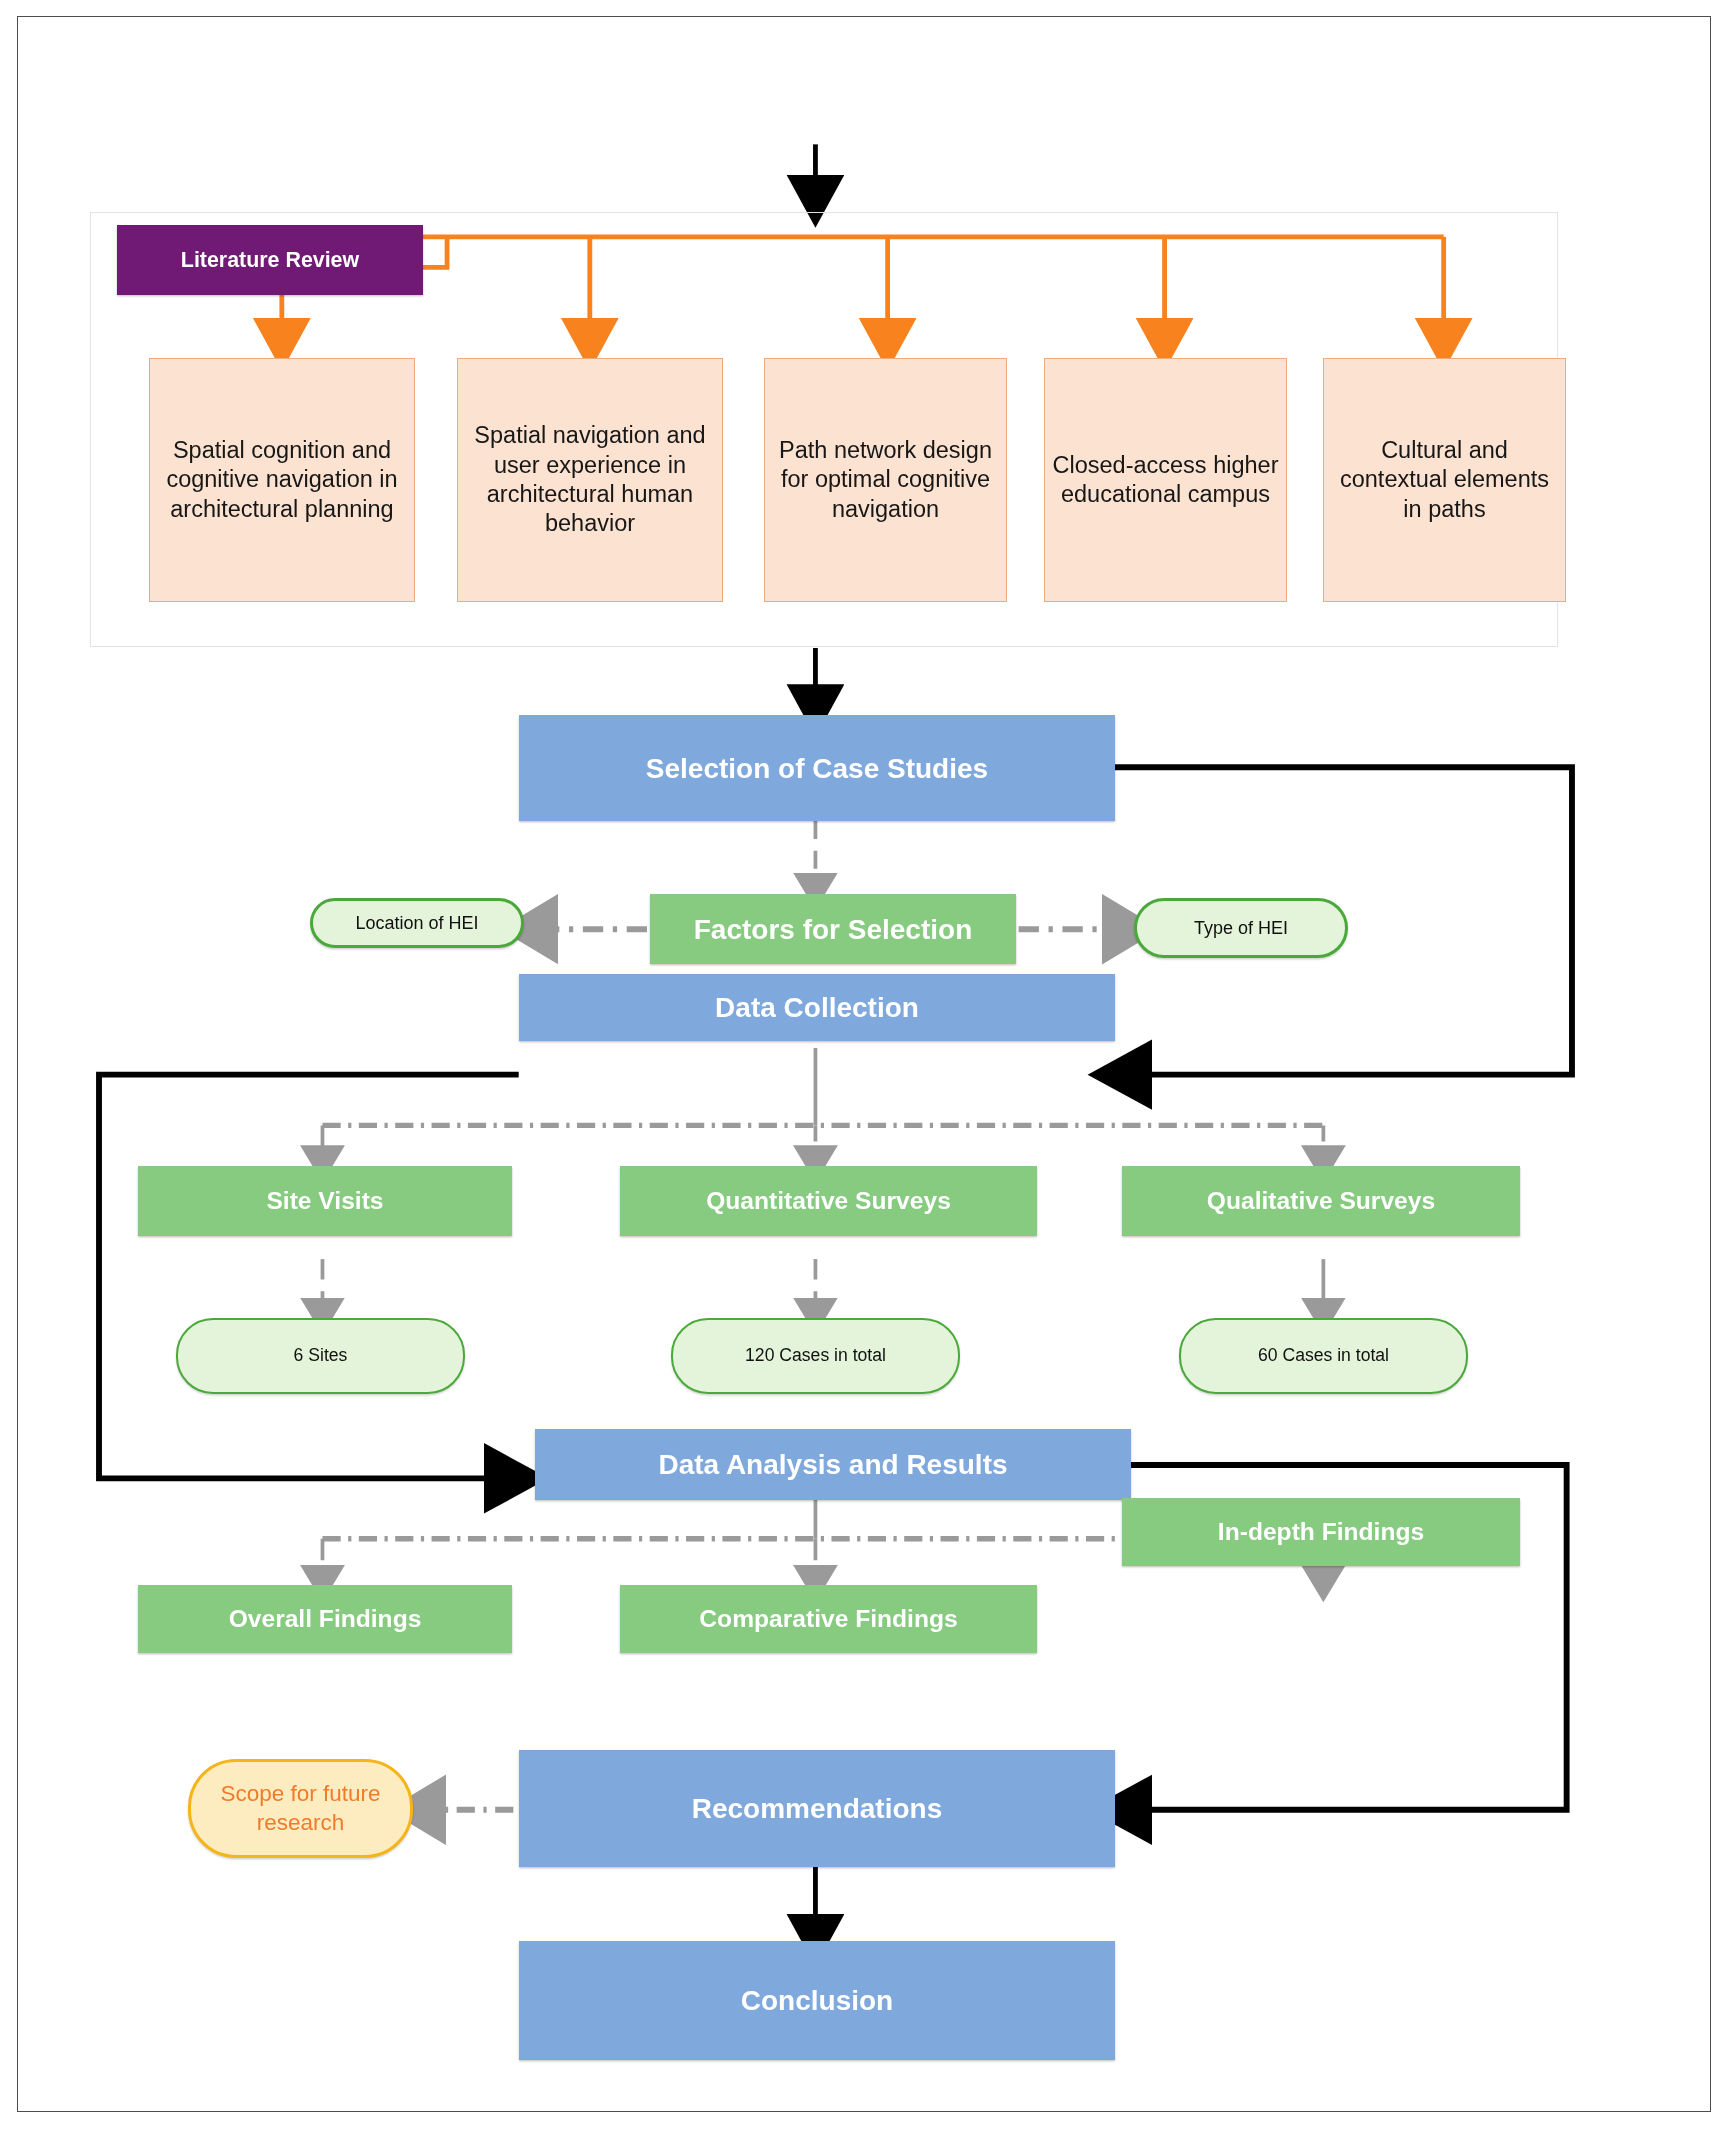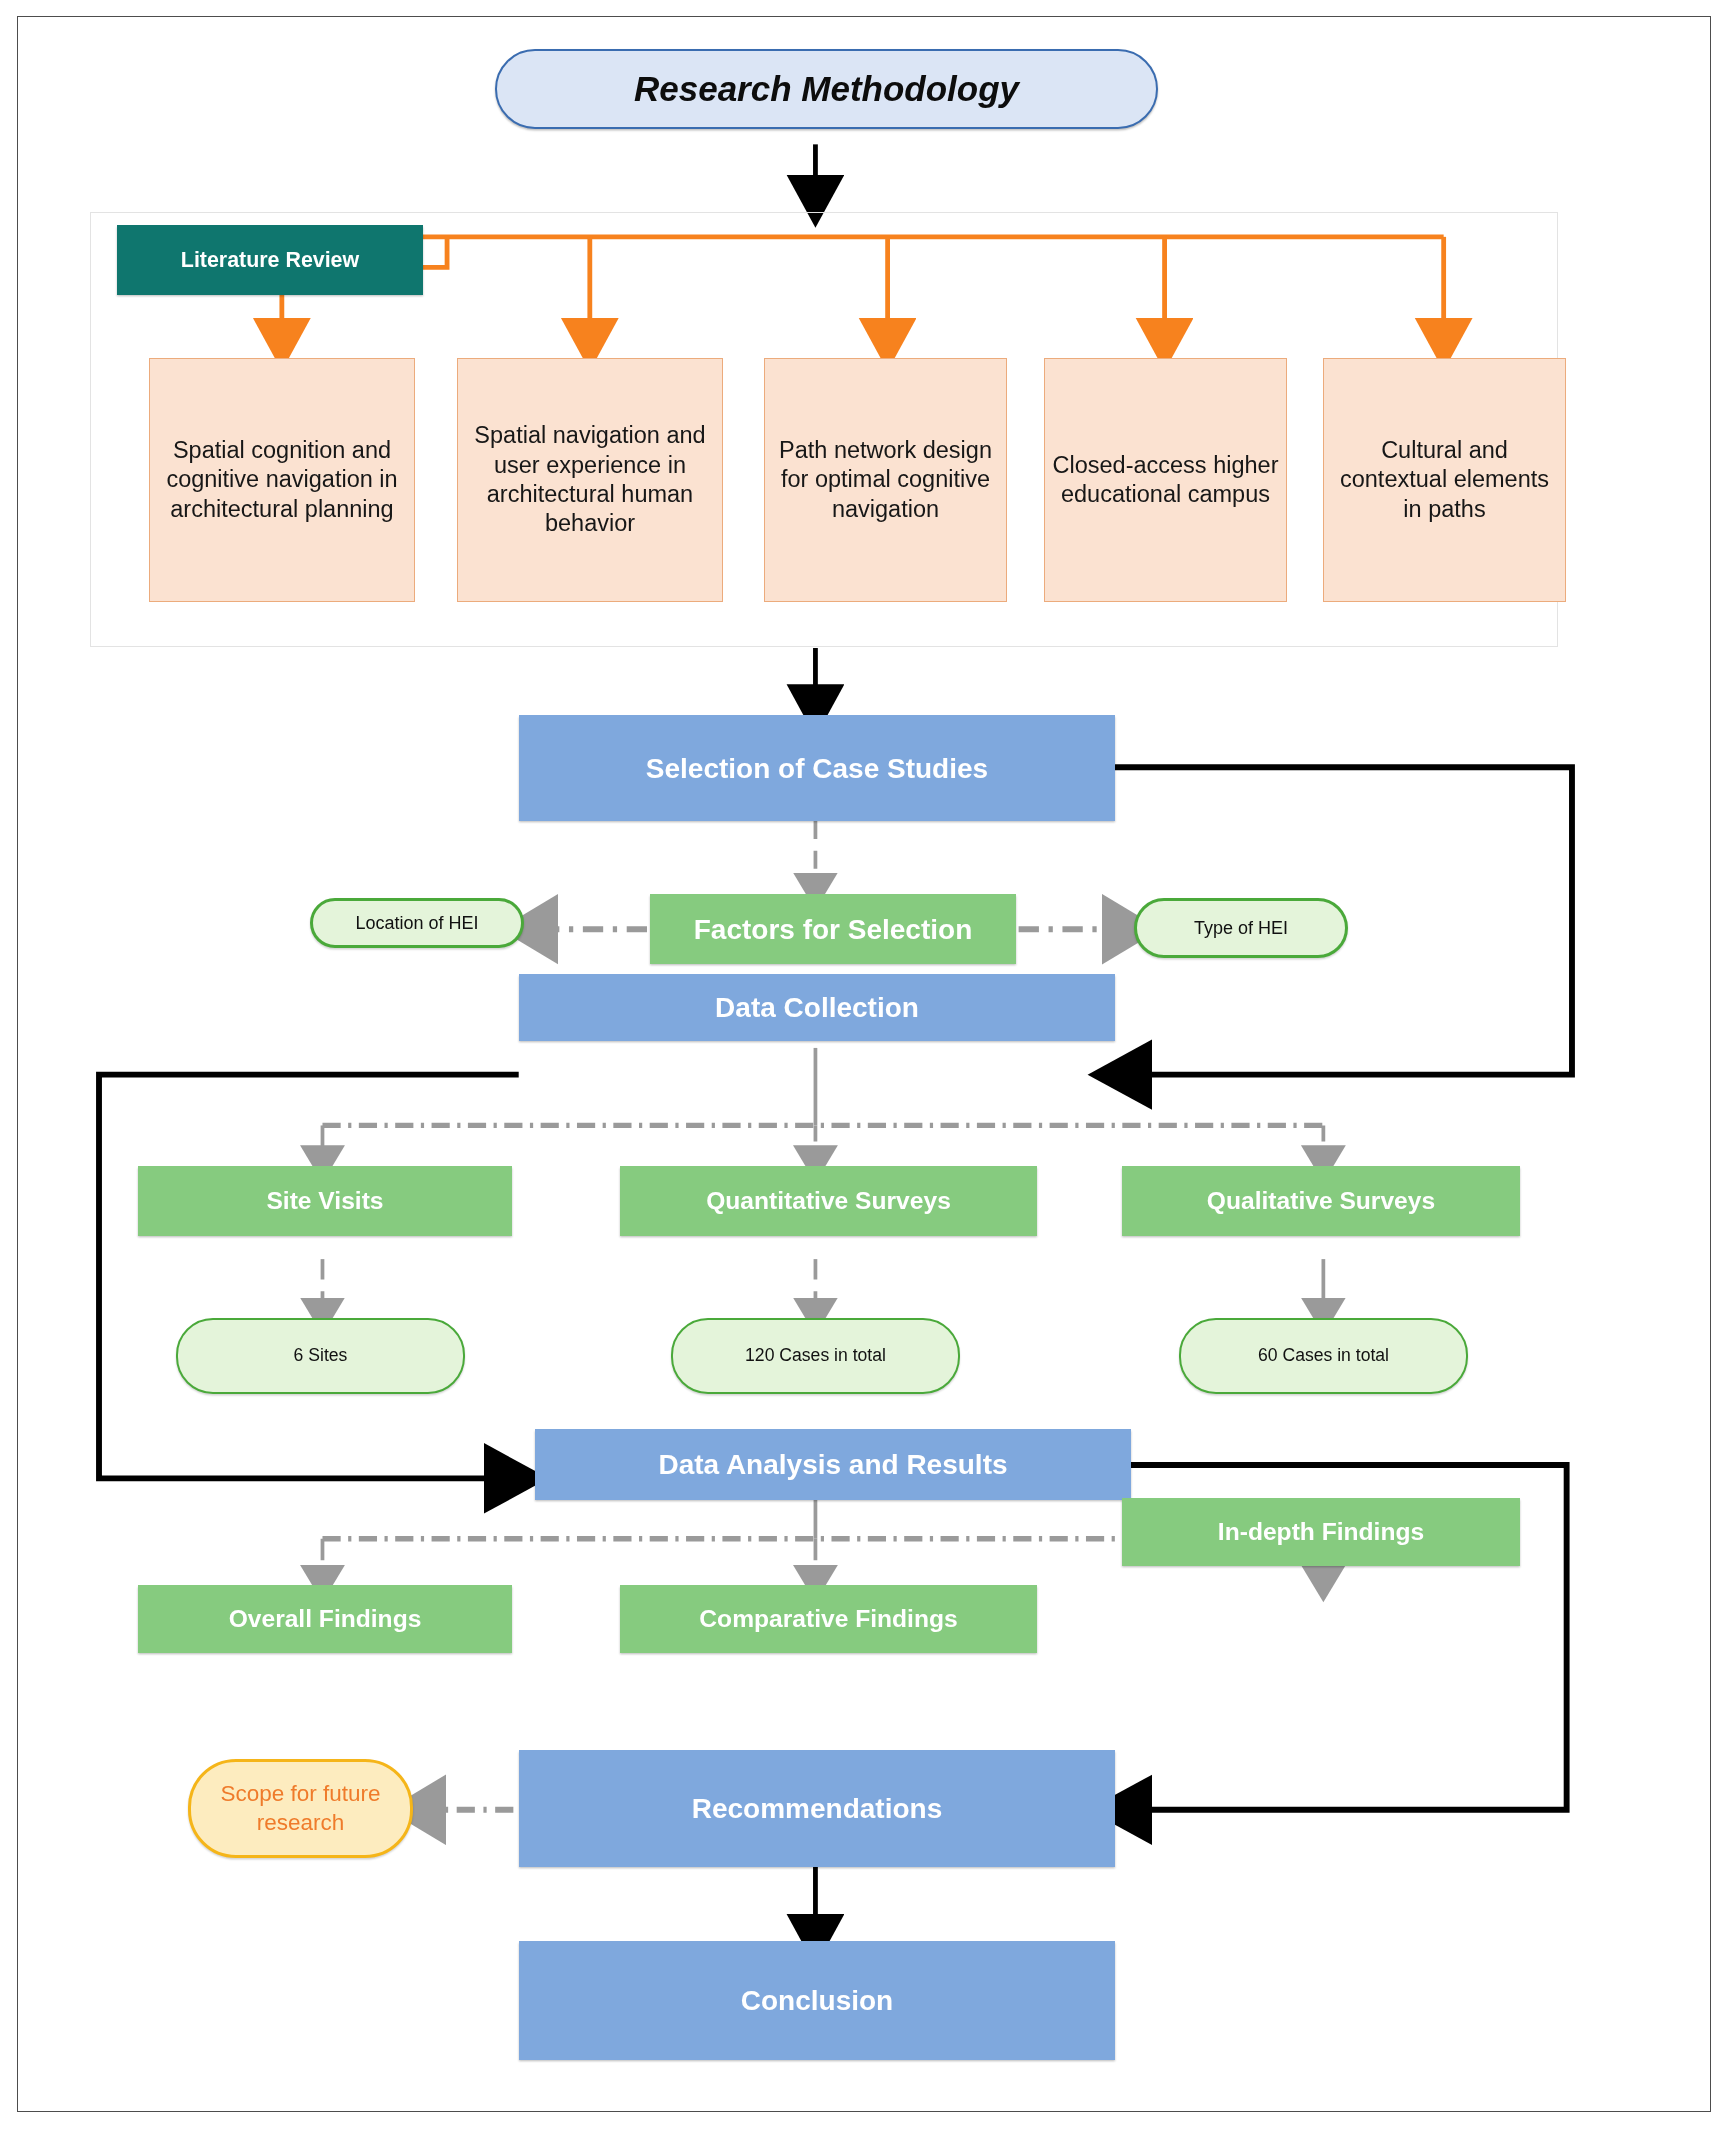--- a/index.html
+++ b/index.html
@@ -29,21 +29,21 @@
   }
   .title-node{
     border-radius:64px;
     background:#dbe5f5;
     border:2.7px solid #3a6cb0;
     font-weight:bold;font-style:italic;
     font-size:35px;color:#0d0d0d;
     box-shadow:0 1.6px 2.1px rgba(0,0,0,.25);
   }
   .litrev-node{
-    background:#0f766e;
+    background:#701a75;
     color:#ffffff;font-weight:bold;font-size:21.4px;
     box-shadow:0 1.6px 2.1px rgba(0,0,0,.25);
   }
   .lit-box{
     background:#fbe2d1;
     border:1.1px solid #ecab7c;
     color:#171717;font-size:23.5px;font-weight:400;
     padding:4.3px 5.3px;
   }
   .blue-node{
@@ -135,23 +135,20 @@
     <path d="M1525,2878 L1525,2955" stroke="#9a9a9a" stroke-width="7" fill="none" stroke-dasharray="40 22" marker-end="url(#arrowGray)"></path>
     <path d="M2475,2878 L2475,2955" stroke="#9a9a9a" stroke-width="7" fill="none" stroke-dasharray="40 22" marker-end="url(#arrowGray)"></path>
 
     <path d="M2085,2740 L2930,2740 L2930,3385 L2100,3385" stroke="#000000" stroke-width="11" fill="none" marker-end="url(#arrowBlack)"></path>
 
     <path d="M960,3385 L790,3385" stroke="#9a9a9a" stroke-width="11" fill="none" stroke-dasharray="34 16 6 16" marker-end="url(#arrowGray)"></path>
 
     <path d="M1525,3490 L1525,3625" stroke="#000000" stroke-width="9" fill="none" marker-end="url(#arrowBlack)"></path>
   </svg>
 
-  <div class="node title-node" style="left:495px;top:49px;width:663px;height:80px;">
-    <span>Research Methodology</span>
-  </div>
 
   <div class="container-box" style="left:90px;top:212px;width:1468px;height:435px;"></div>
 
   <div class="node litrev-node" style="left:117px;top:225px;width:306px;height:70px;">
     <span>Literature Review</span>
   </div>
 
   <div class="node lit-box" style="left:149px;top:358px;width:266px;height:244px;">
     <span>Spatial cognition and cognitive navigation in architectural planning</span>
   </div>

